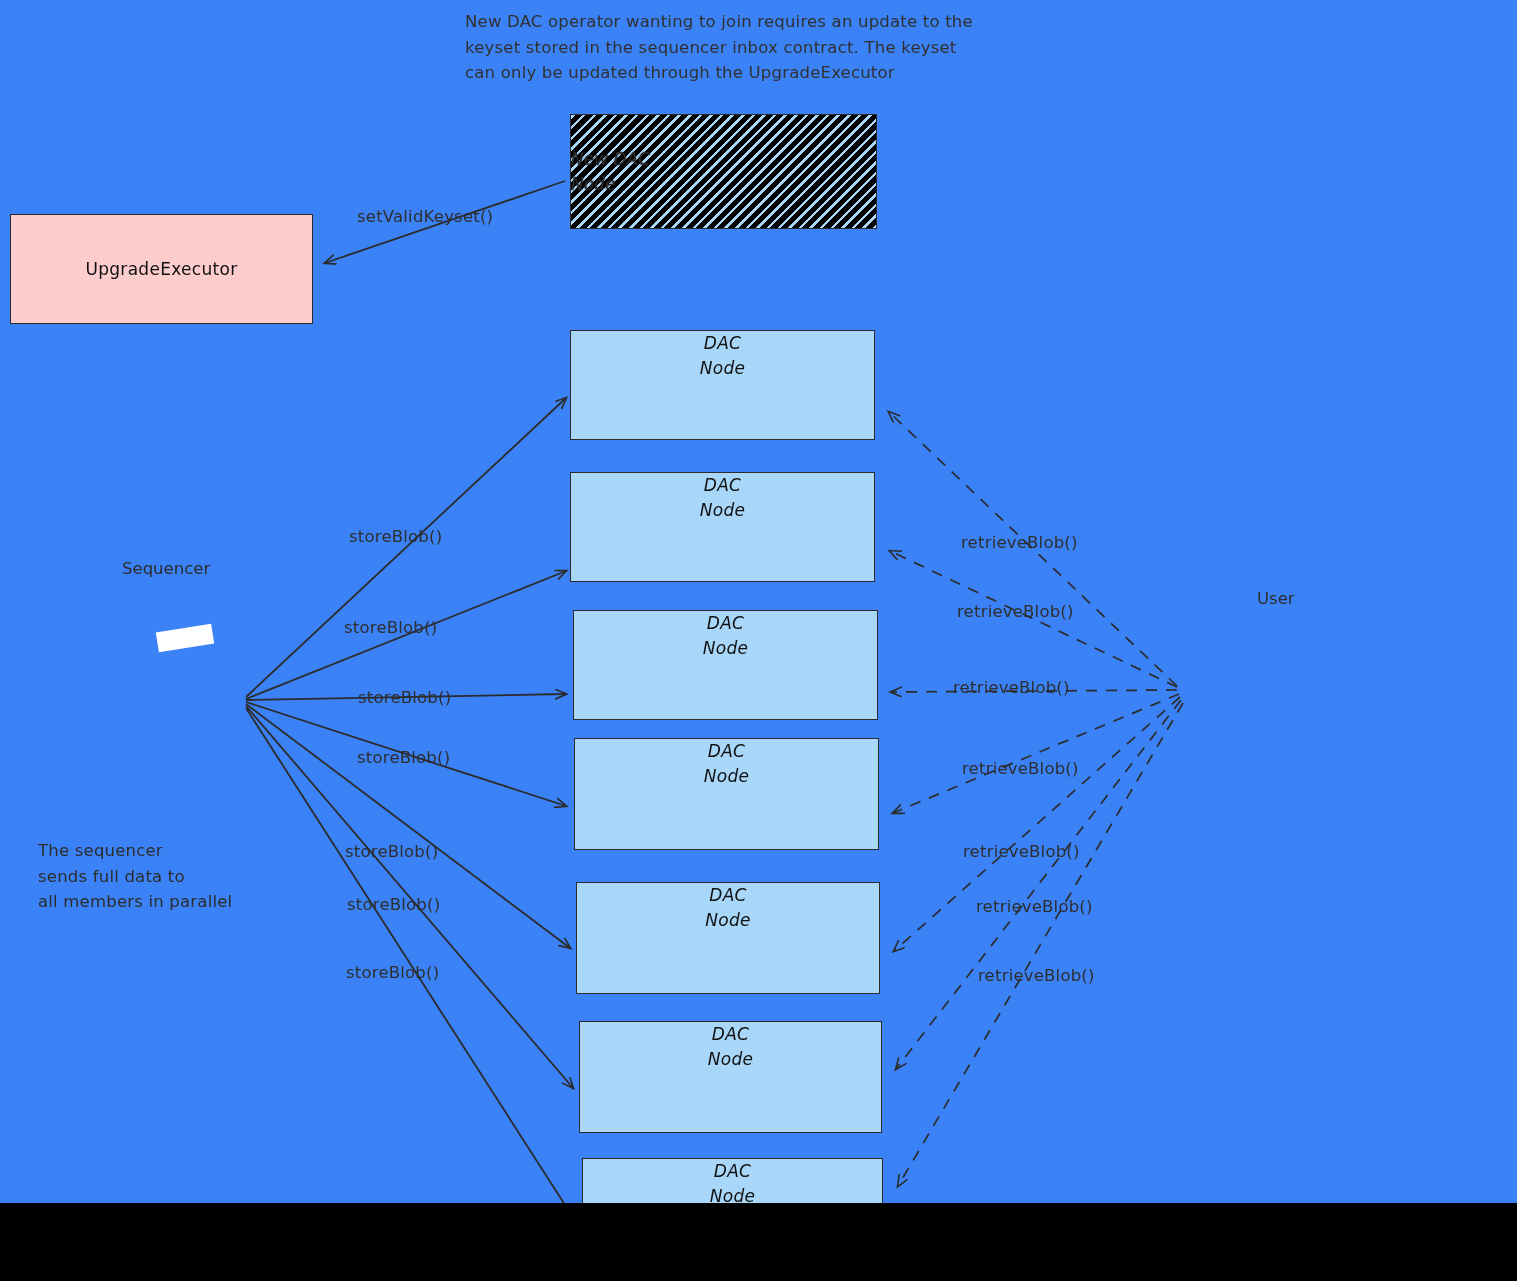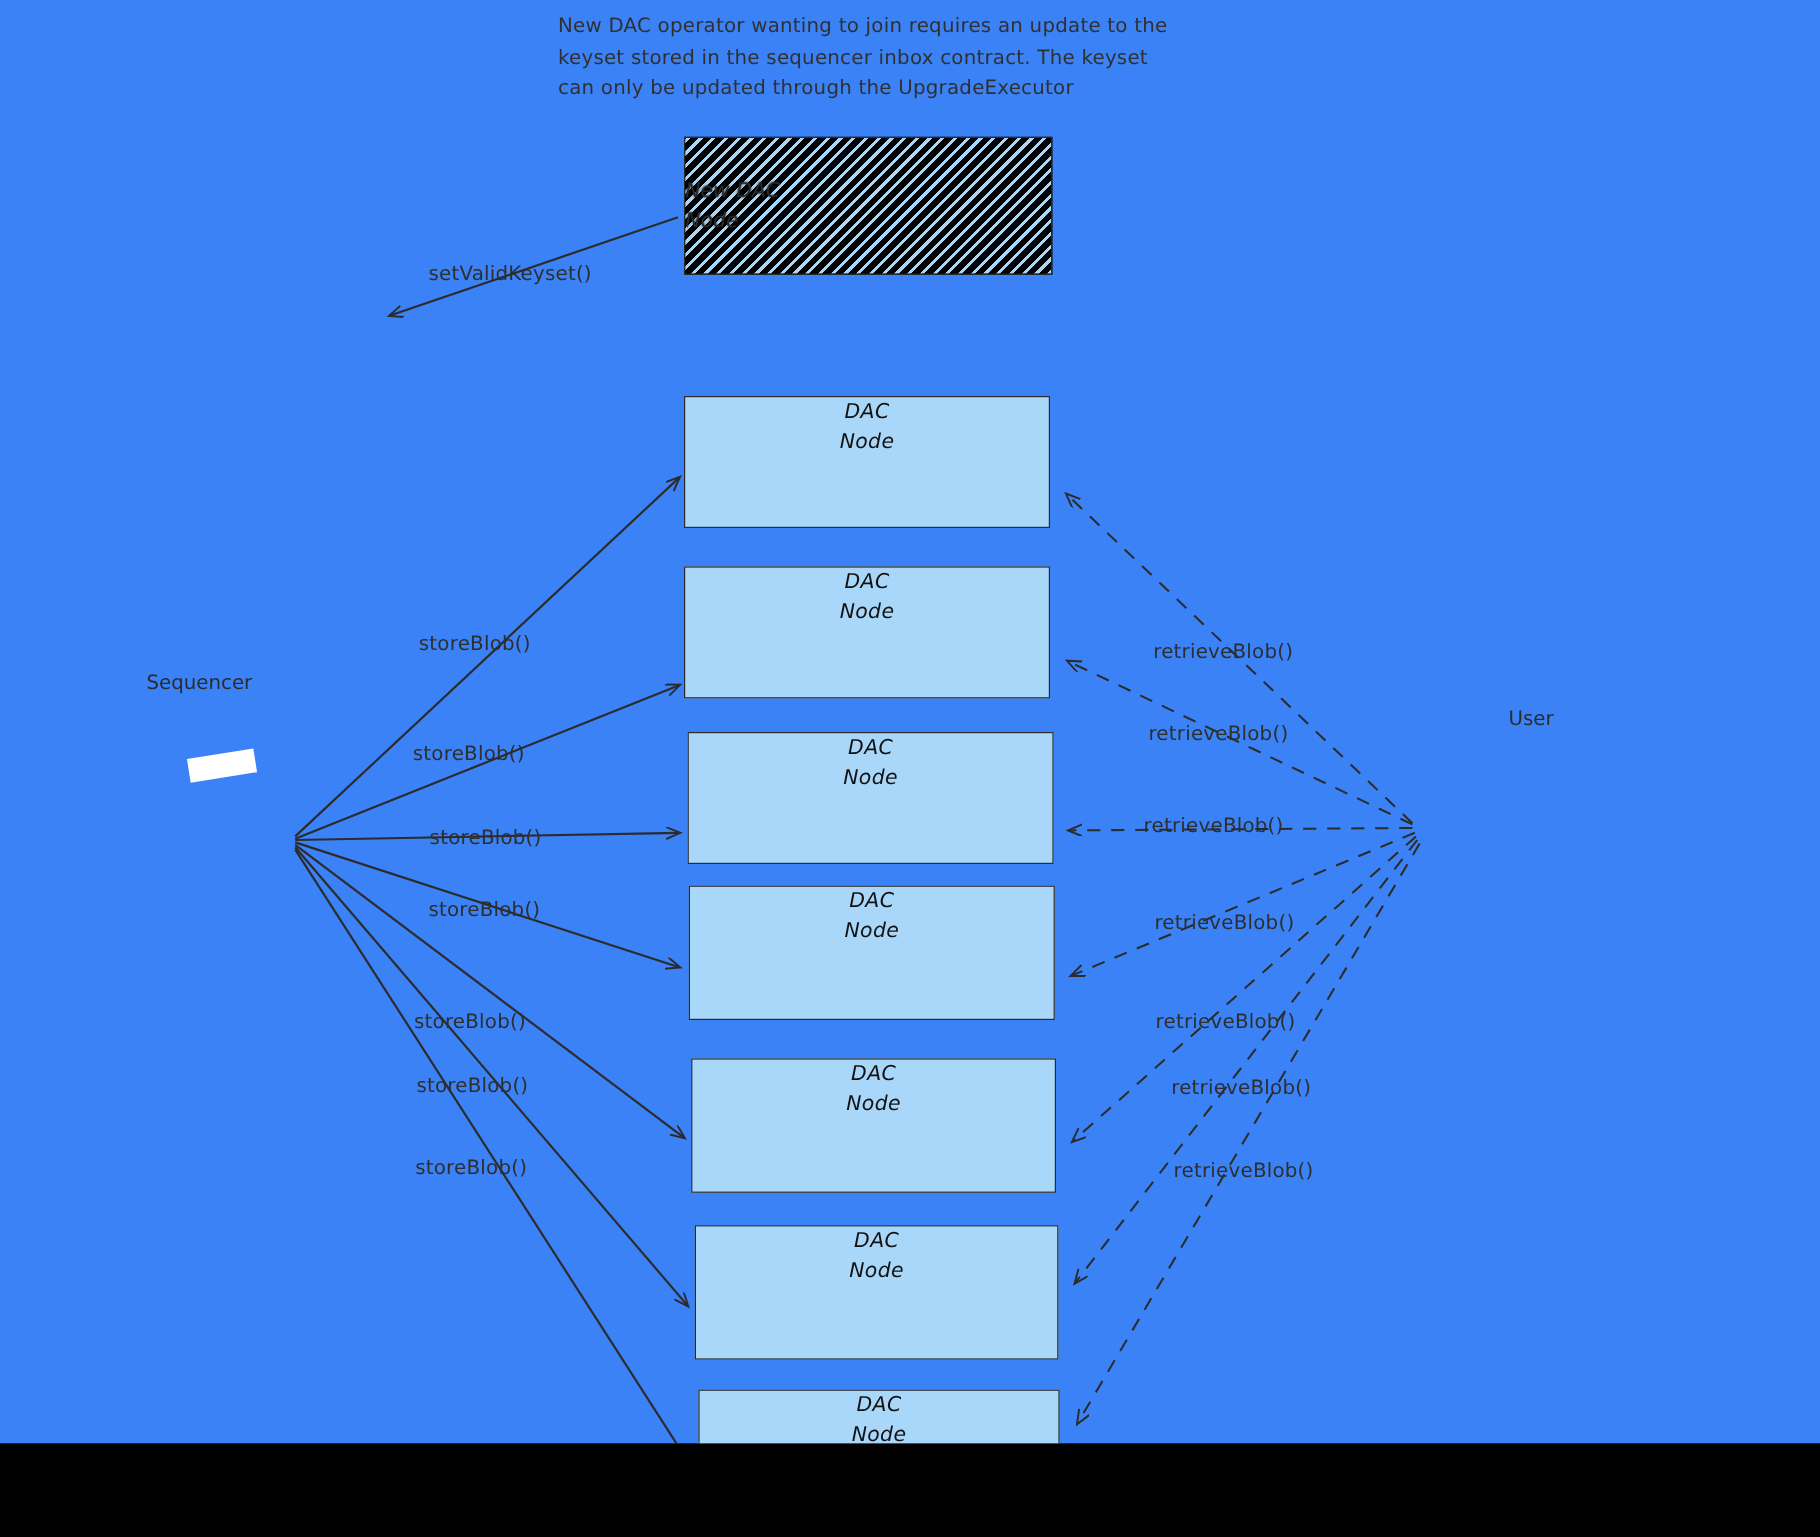--- a/index.html
+++ b/index.html
@@ -150,22 +150,25 @@
 
   <div class="note title-note" style="left:465px; top:9px; width:640px;">New DAC operator wanting to join requires an update to the
 keyset stored in the sequencer inbox contract. The keyset
 can only be updated through the UpgradeExecutor</div>
 
   <div class="hatch-box" style="left:570px; top:114px; width:307px; height:115px;">
     <span class="l1">New DAC</span>
     <span class="l2">Node</span>
   </div>
 
-
-  <div class="lbl" style="left:357px; top:218px;">setValidKeyset()</div>
+  <div class="exec-box" style="left:10px; top:214px; width:303px; height:110px;">
+    <span>UpgradeExecutor</span>
+  </div>
+
+  <div class="lbl" style="left:357px; top:207px;">setValidKeyset()</div>
 
   <div class="actor-label" style="left:122px; top:559px;">Sequencer</div>
   <div class="sequencer-shape" style="left:157px; top:628px; width:56px; height:20px;"></div>
 
   <div class="actor-label" style="left:1257px; top:589px;">User</div>
 
   <div class="node-box" style="left:570px; top:330px; width:305px; height:110px;">
     <span class="l1">DAC</span>
     <span class="l2">Node</span>
   </div>
@@ -203,15 +206,18 @@
   <div class="lbl" style="left:346px; top:963px;">storeBlob()</div>
 
   <div class="lbl" style="left:961px; top:533px;">retrieveBlob()</div>
   <div class="lbl" style="left:957px; top:602px;">retrieveBlob()</div>
   <div class="lbl" style="left:953px; top:678px;">retrieveBlob()</div>
   <div class="lbl" style="left:962px; top:759px;">retrieveBlob()</div>
   <div class="lbl" style="left:963px; top:842px;">retrieveBlob()</div>
   <div class="lbl" style="left:976px; top:897px;">retrieveBlob()</div>
   <div class="lbl" style="left:978px; top:966px;">retrieveBlob()</div>
 
+  <div class="note" style="left:38px; top:838px; width:300px;">The sequencer
+sends full data to
+all members in parallel</div>
 
 
 </div>
 
 </body></html>

